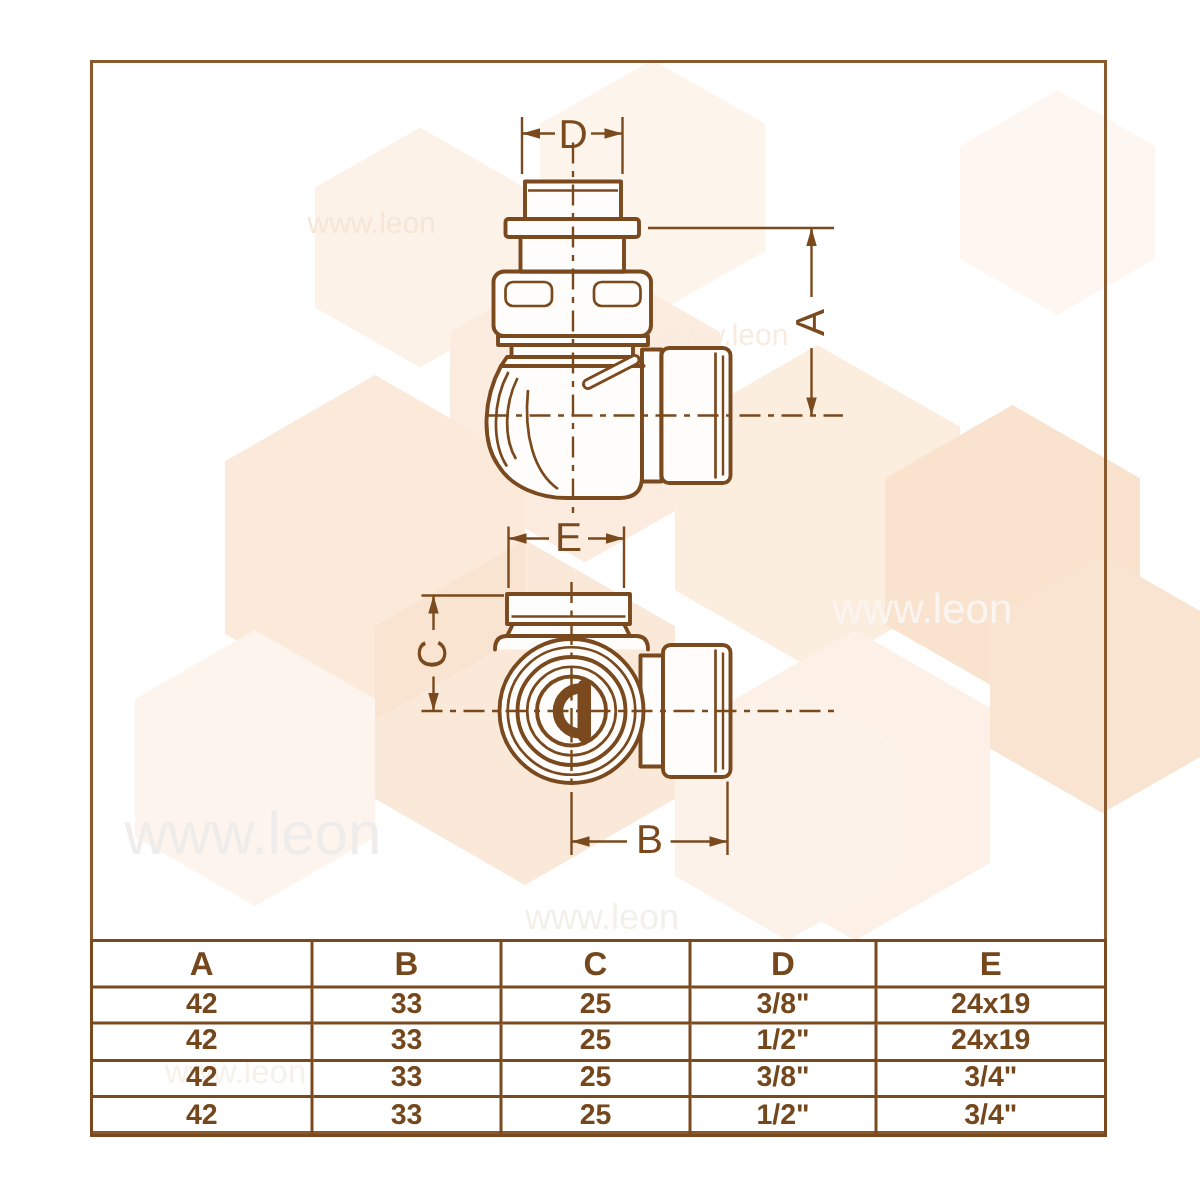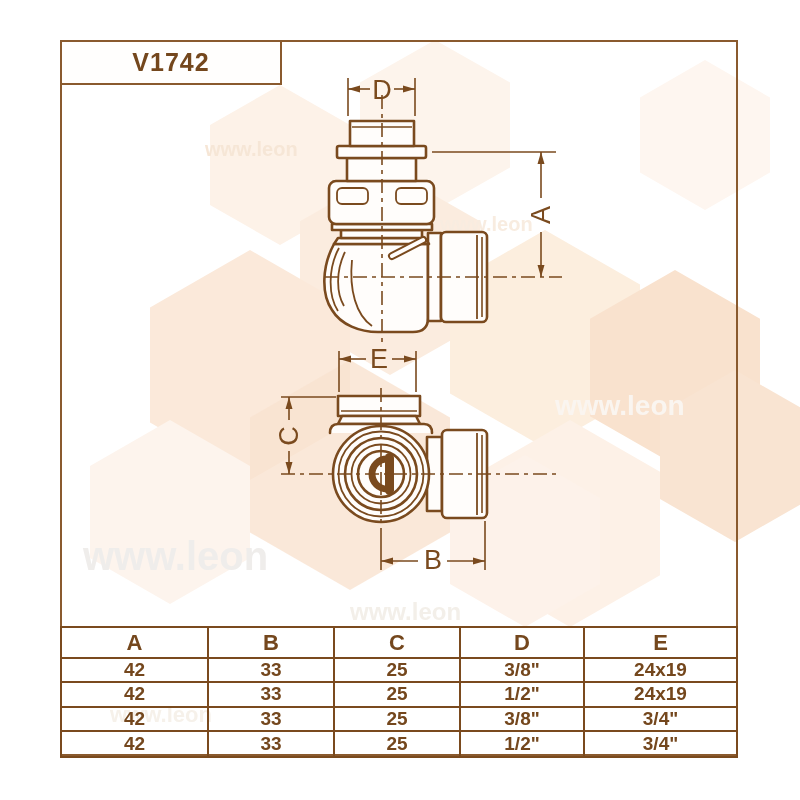--- a/index.html
+++ b/index.html
@@ -6,21 +6,21 @@
   body{
     width:800px;height:800px;position:relative;overflow:hidden;
     background:#ffffff;
     font-family:"Liberation Sans", sans-serif;
   }
   
   .hex-layer{position:absolute;inset:0;z-index:0;}
   .hex{position:absolute;clip-path:polygon(50% 0,100% 25%,100% 75%,50% 100%,0 75%,0 25%);}
   
   .wm-layer{position:absolute;inset:0;z-index:1;pointer-events:none;}
-  .wm{position:absolute;font-weight:bold;white-space:nowrap;}
+  .wm{position:absolute;font-weight:normal;white-space:nowrap;}
   
   .content{position:absolute;inset:0;z-index:2;}
   .main-border{
     position:absolute;left:60px;top:40px;width:678px;height:716px;
     border:2px solid #8a5a2e;box-sizing:border-box;
   }
   .title-box{
     position:absolute;left:60px;top:40px;width:222px;height:45px;
     border:2px solid #8a5a2e;box-sizing:border-box;background:#fffefd;
     display:flex;align-items:center;justify-content:center;
@@ -82,23 +82,20 @@
   <span class="wm" style="left:205px;top:138px;font-size:20px;color:#f6e6d6;">www.leon</span>
   <span class="wm" style="left:440px;top:213px;font-size:20px;color:#f8ece0;">www.leon</span>
   <span class="wm" style="left:555px;top:390px;font-size:28px;color:#faf5f0;">www.leon</span>
   <span class="wm" style="left:350px;top:598px;font-size:24px;color:#f3efe9;">www.leon</span>
   <span class="wm" style="left:110px;top:702px;font-size:22px;color:#f6f1ea;">www.leon</span>
 </div>
 
 <div class="content">
 
   <div class="main-border"></div>
-  <div class="title-box">
-    <span>V1742</span>
-  </div>
 
   <svg width="800" height="800" viewBox="0 0 800 800">
 
     <g>
 
       <path class="sf" d="M334,244 C322,266 321,294 332,310 C341,325 360,332 378,332 L413,332 Q428,332 428,318 L428,244 Z"></path>
 
       <path class="mid" d="M339,248 C328,268 328,296 338,311"></path>
       <path class="mid" d="M345,252 C336,270 336,293 344,306"></path>
 

